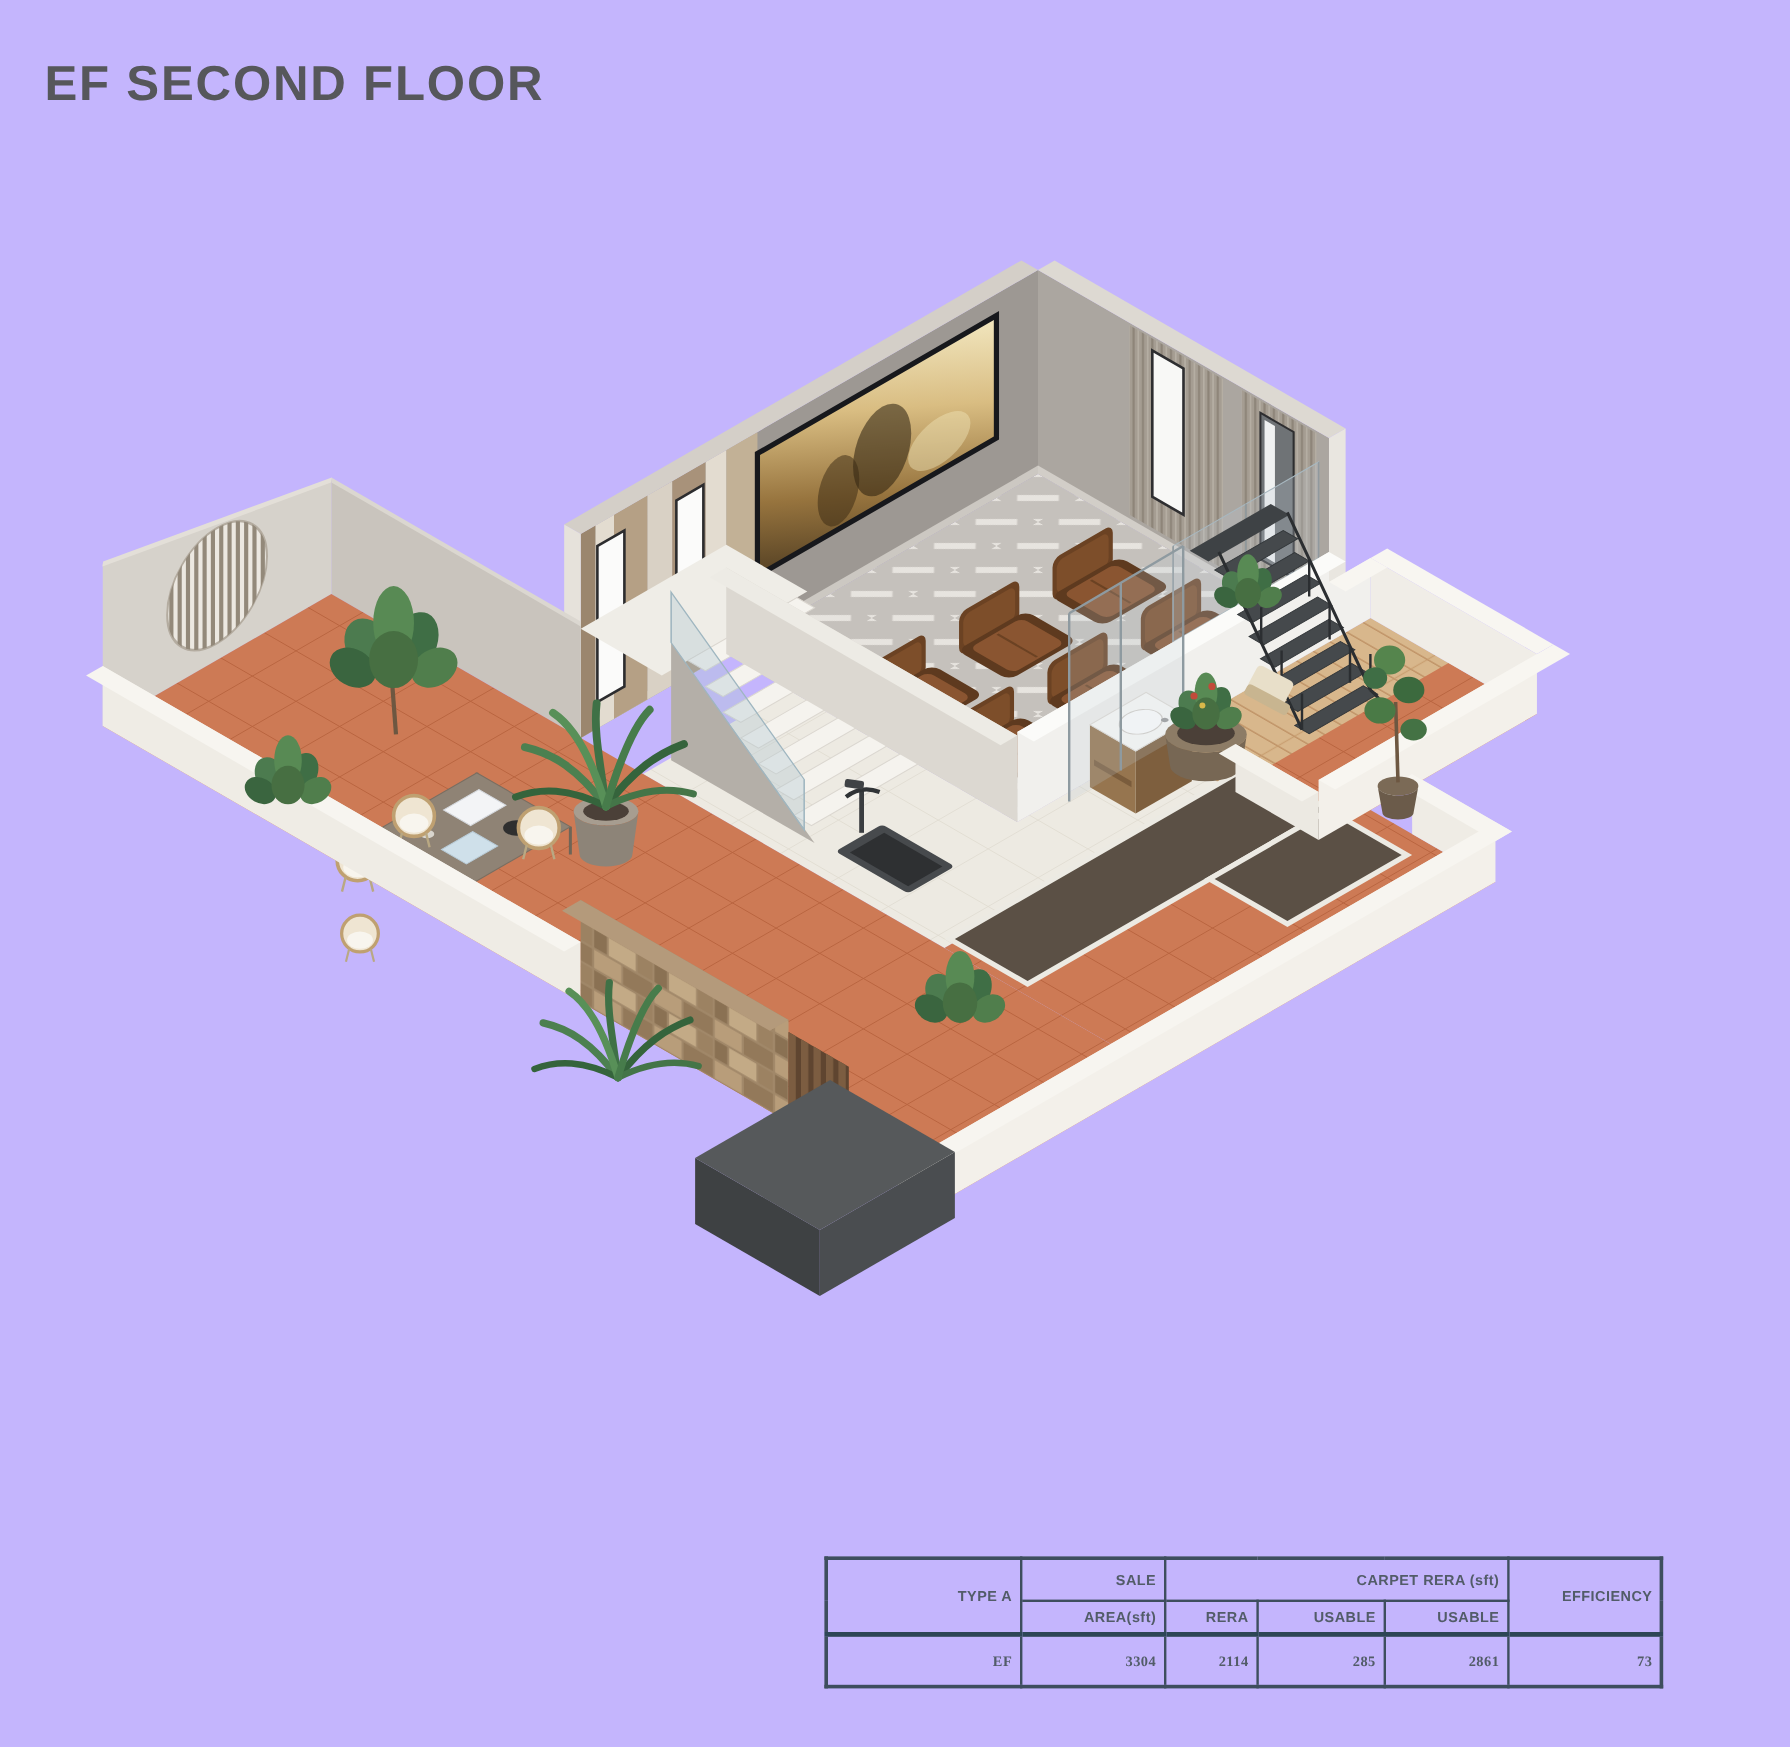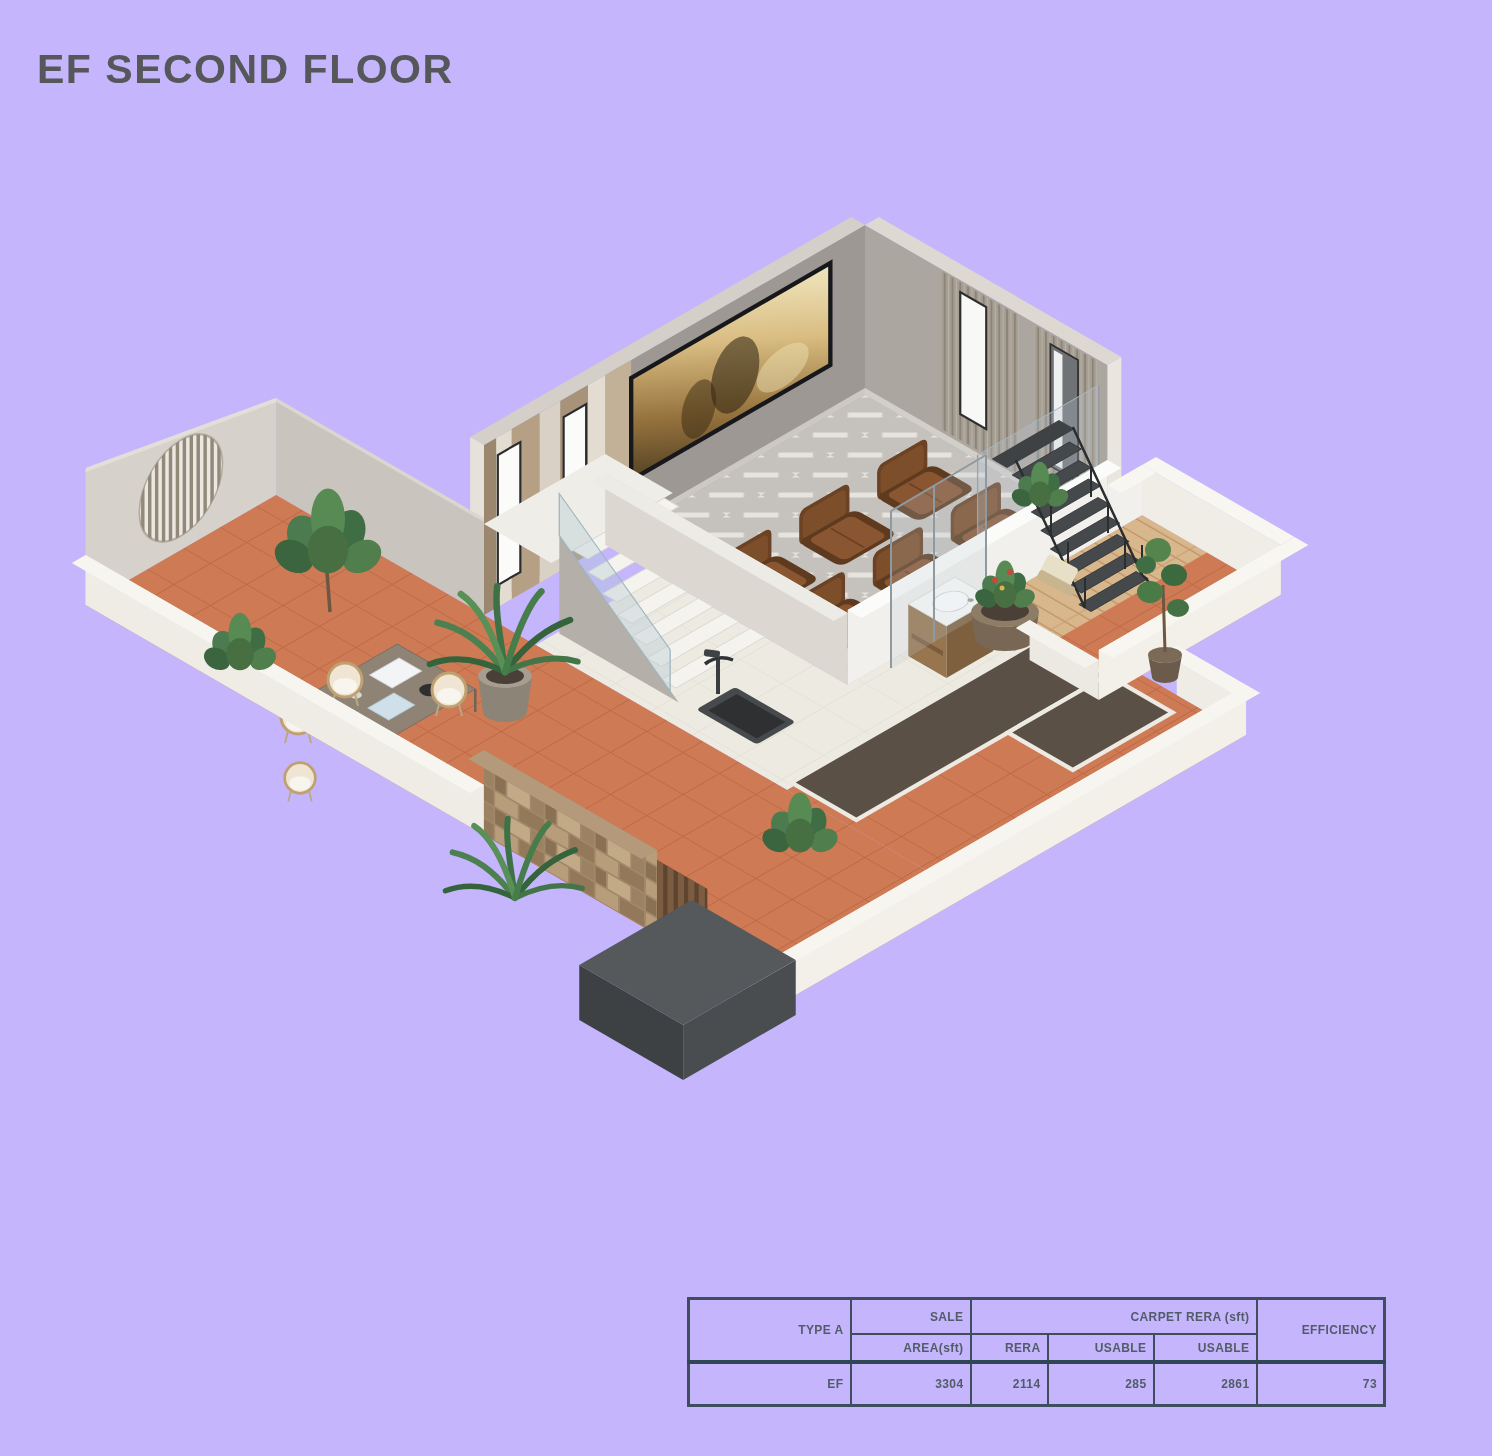--- a/index.html
+++ b/index.html
@@ -7,21 +7,21 @@
         font-family:"Liberation Sans",sans-serif;}
   .page-title{position:absolute;left:37px;top:46px;margin:0;font-size:41px;font-weight:bold;
         letter-spacing:1.5px;color:#56575b;}
   .render{position:absolute;left:0;top:0;}
   .spec-table{position:absolute;left:687px;top:1297px;border-collapse:collapse;
         color:#525c68;font-size:12px;font-weight:bold;letter-spacing:0.4px;text-align:right;}
   .spec-table th,.spec-table td{border:2px solid #3e4e5e;padding:0 6px;font-weight:bold;}
   .spec-table{border:3px solid #3e4e5e;}
   .spec-table .r1 th{height:33px;}
   .spec-table .r2 th{height:25px;margin-left:27px;}
-  .spec-table .r3 td{height:40px;border-top:4px solid #2e4656;}
+  .spec-table .r3 td{height:40px;border-top:4px solid #2e4656;font-family:Liberation Serif, serif;}
   .c1{width:162px}.c2{width:120px}.c3{width:77px}.c4{width:106px}.c5{width:103px}.c6{width:128px}
 </style>
 </head>
 <body>
 
 <div class="page">
 
   <h1 class="page-title">EF SECOND FLOOR</h1>
 
   <svg class="render" width="1492" height="1456" viewBox="0 0 1492 1456">

